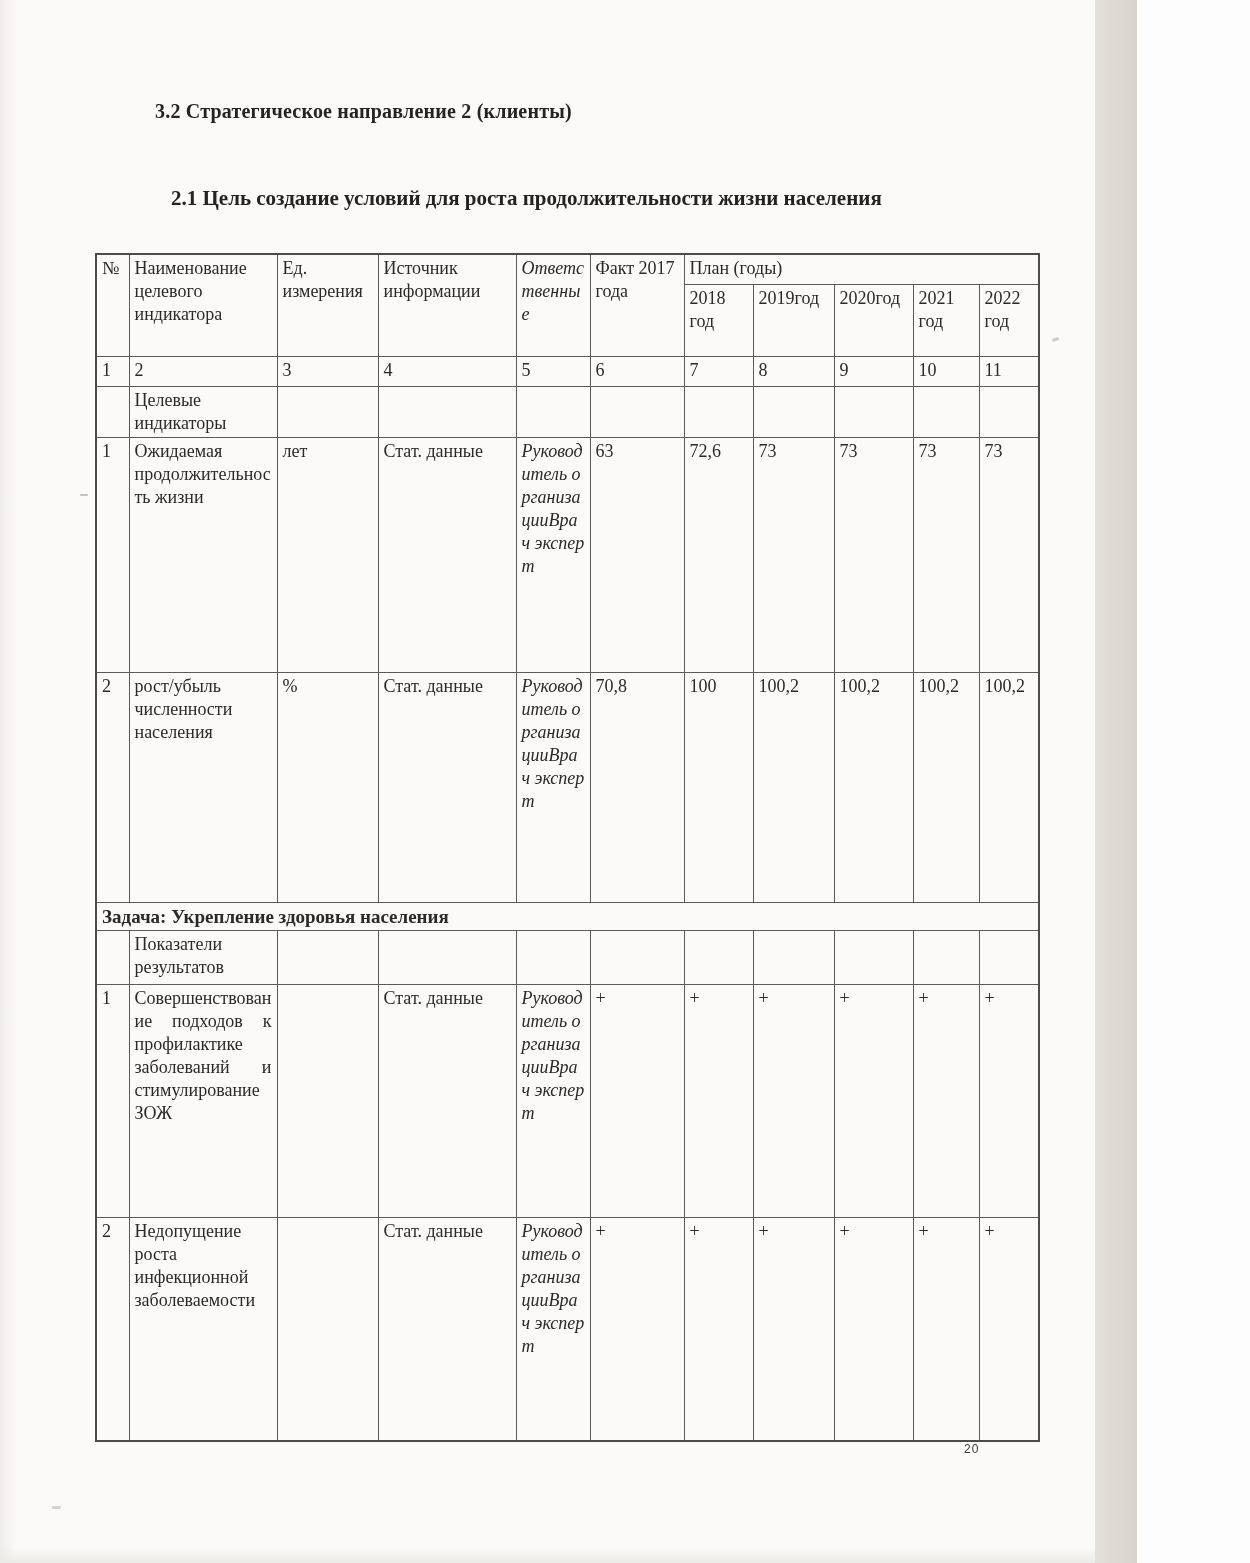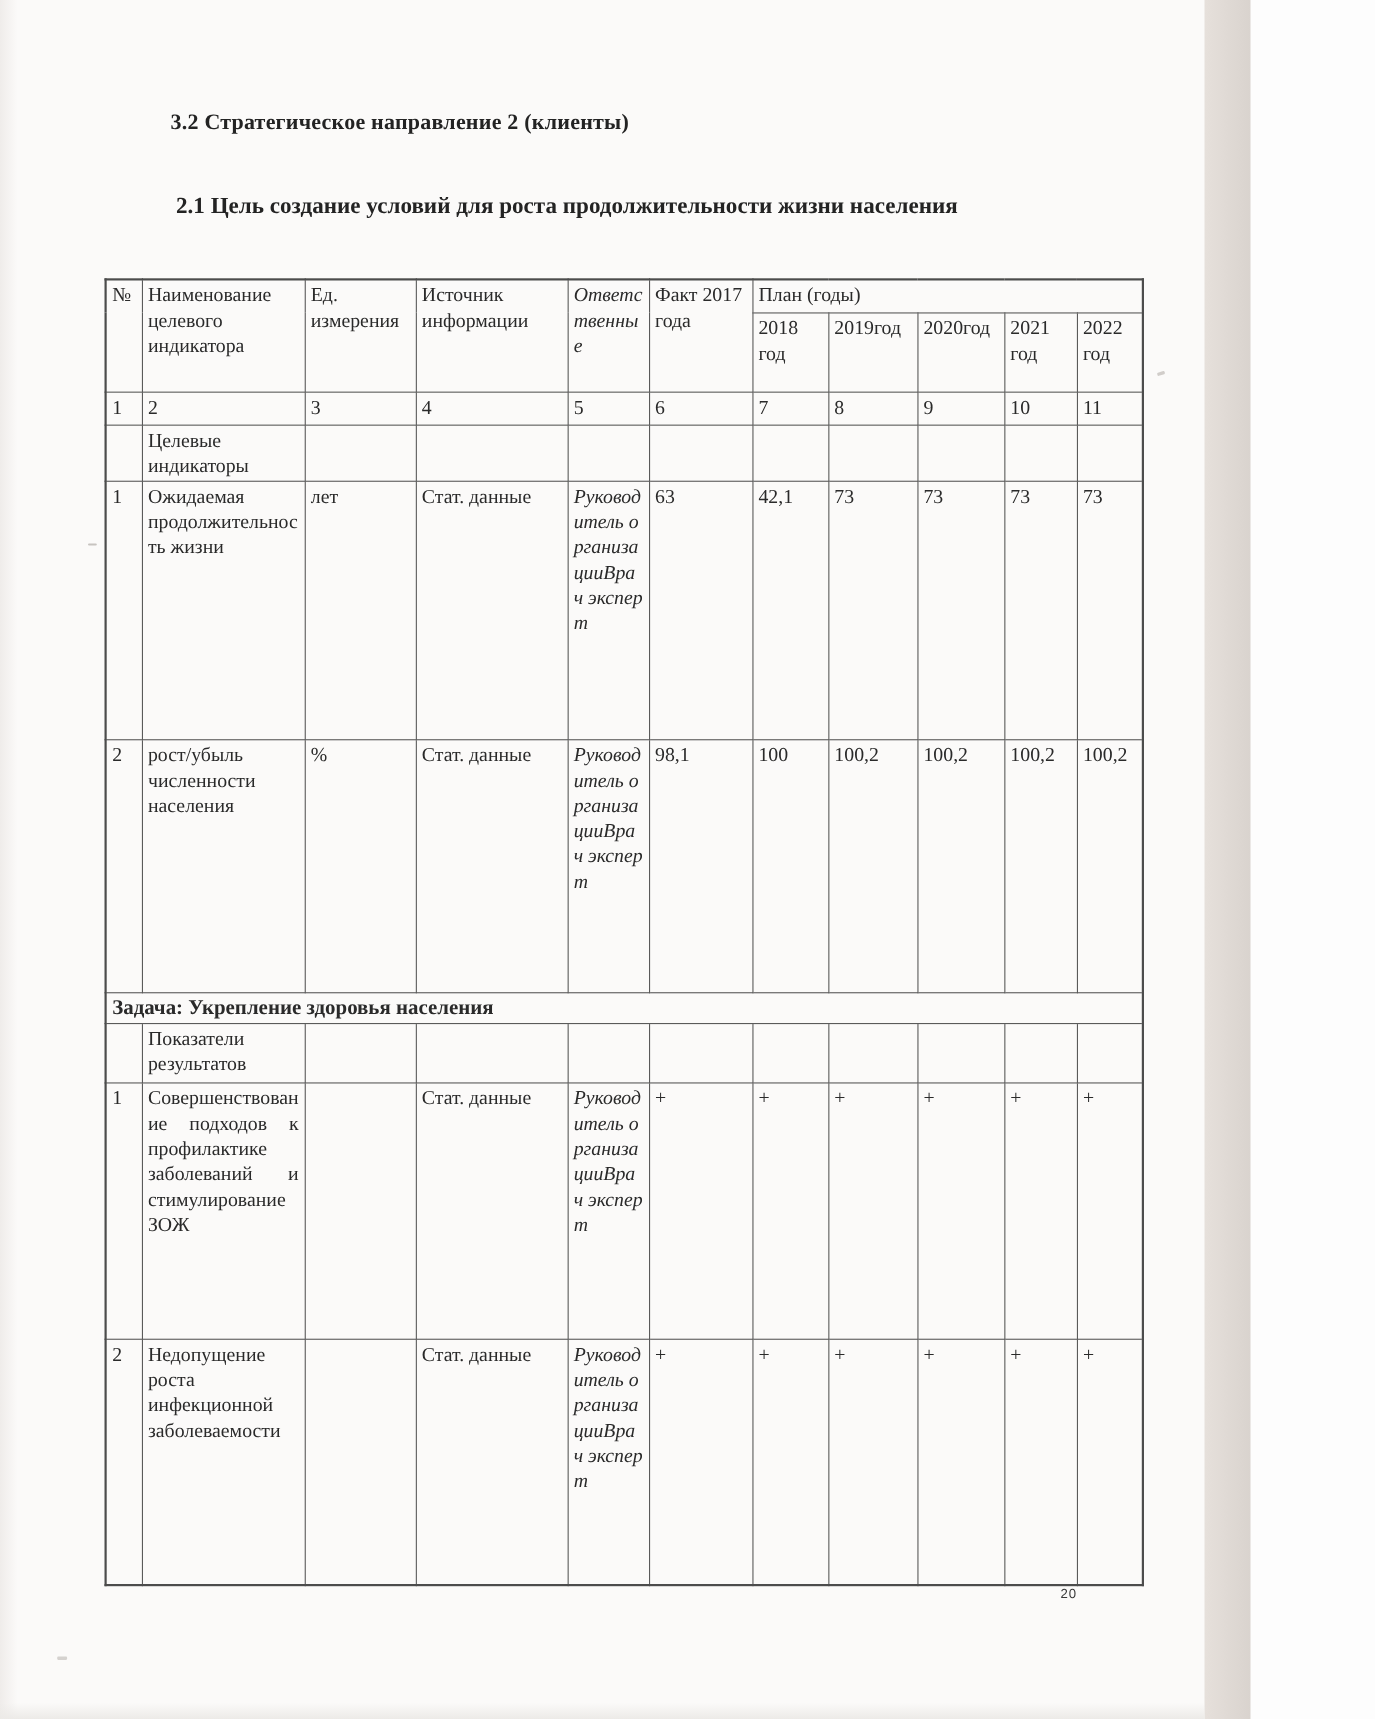--- a/index.html
+++ b/index.html
@@ -16,21 +16,21 @@
   .margin-right { position:absolute; left:1137px; top:0; width:113px; height:100%;
                 background:#fdfdfd; }
   .edge-bottom { position:absolute; left:0; top:1548px; width:1095px; height:15px;
                 background:linear-gradient(to bottom,rgba(255,255,255,0),#eceae7); }
 
   .h-main {
     position:absolute; left:155px; top:100px; margin:0;
     font-size:20px; font-weight:bold; letter-spacing:.2px;
   }
   .h-goal {
-    position:absolute; left:107px; top:165px; width:898px; margin:5px;
+    position:absolute; left:107px; top:165px; width:898px; margin:16px;
     font-size:21px; font-weight:bold; line-height:35px;
     text-indent:48px; text-align:justify;
   }
 
   table.ind {
     position:absolute; left:95px; top:253px; width:943px;
     border-collapse:collapse; table-layout:fixed;
     font-size:18px; line-height:23px; color:#2a2a2a;
   }
   table.ind { border:2px solid #4c4c4c; }
@@ -136,34 +136,34 @@
         <td></td>
       </tr>
 
       <tr class="r-data1">
         <td>1</td>
         <td>Ожидаемая продолжительность жизни</td>
         <td>лет</td>
         <td>Стат. данные</td>
         <td class="wordbreak">Руководитель организацииВрач эксперт</td>
         <td>63</td>
-        <td>42,1</td>
+        <td>72,6</td>
         <td>73</td>
         <td>73</td>
         <td>73</td>
         <td>73</td>
       </tr>
 
       <tr class="r-data2">
         <td>2</td>
         <td class="justify">рост/убыль численности населения</td>
         <td>%</td>
         <td>Стат. данные</td>
         <td class="wordbreak">Руководитель организацииВрач эксперт</td>
-        <td>98,1</td>
+        <td>70,8</td>
         <td>100</td>
         <td>100,2</td>
         <td>100,2</td>
         <td>100,2</td>
         <td>100,2</td>
       </tr>
 
       <tr class="r-task">
         <td colspan="11" class="task-cell">Задача: Укрепление здоровья населения</td>
       </tr>

